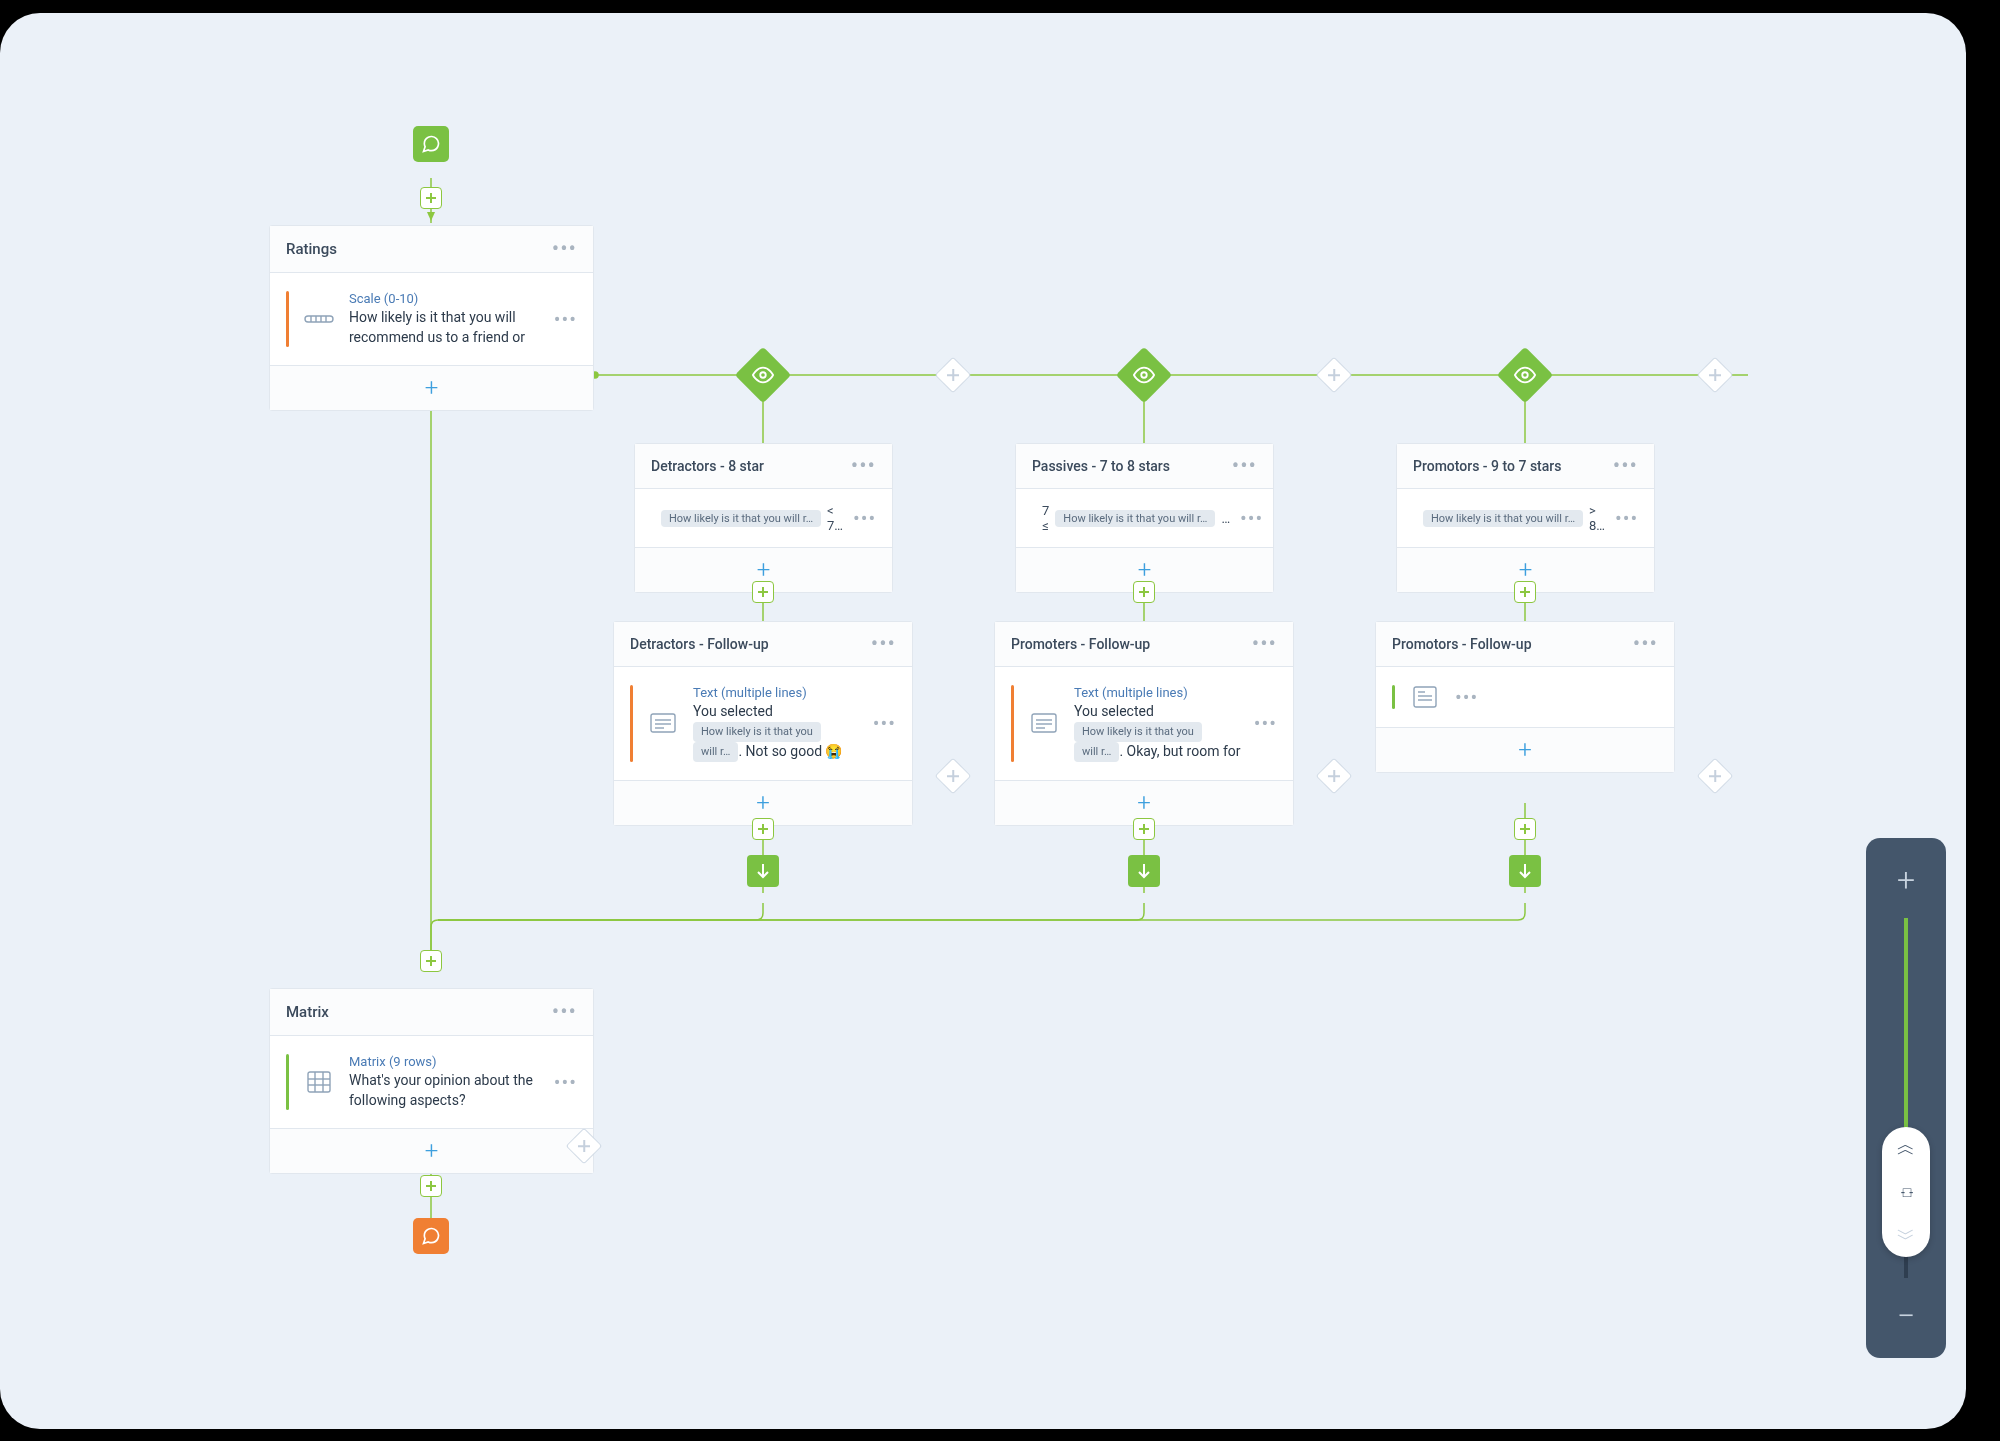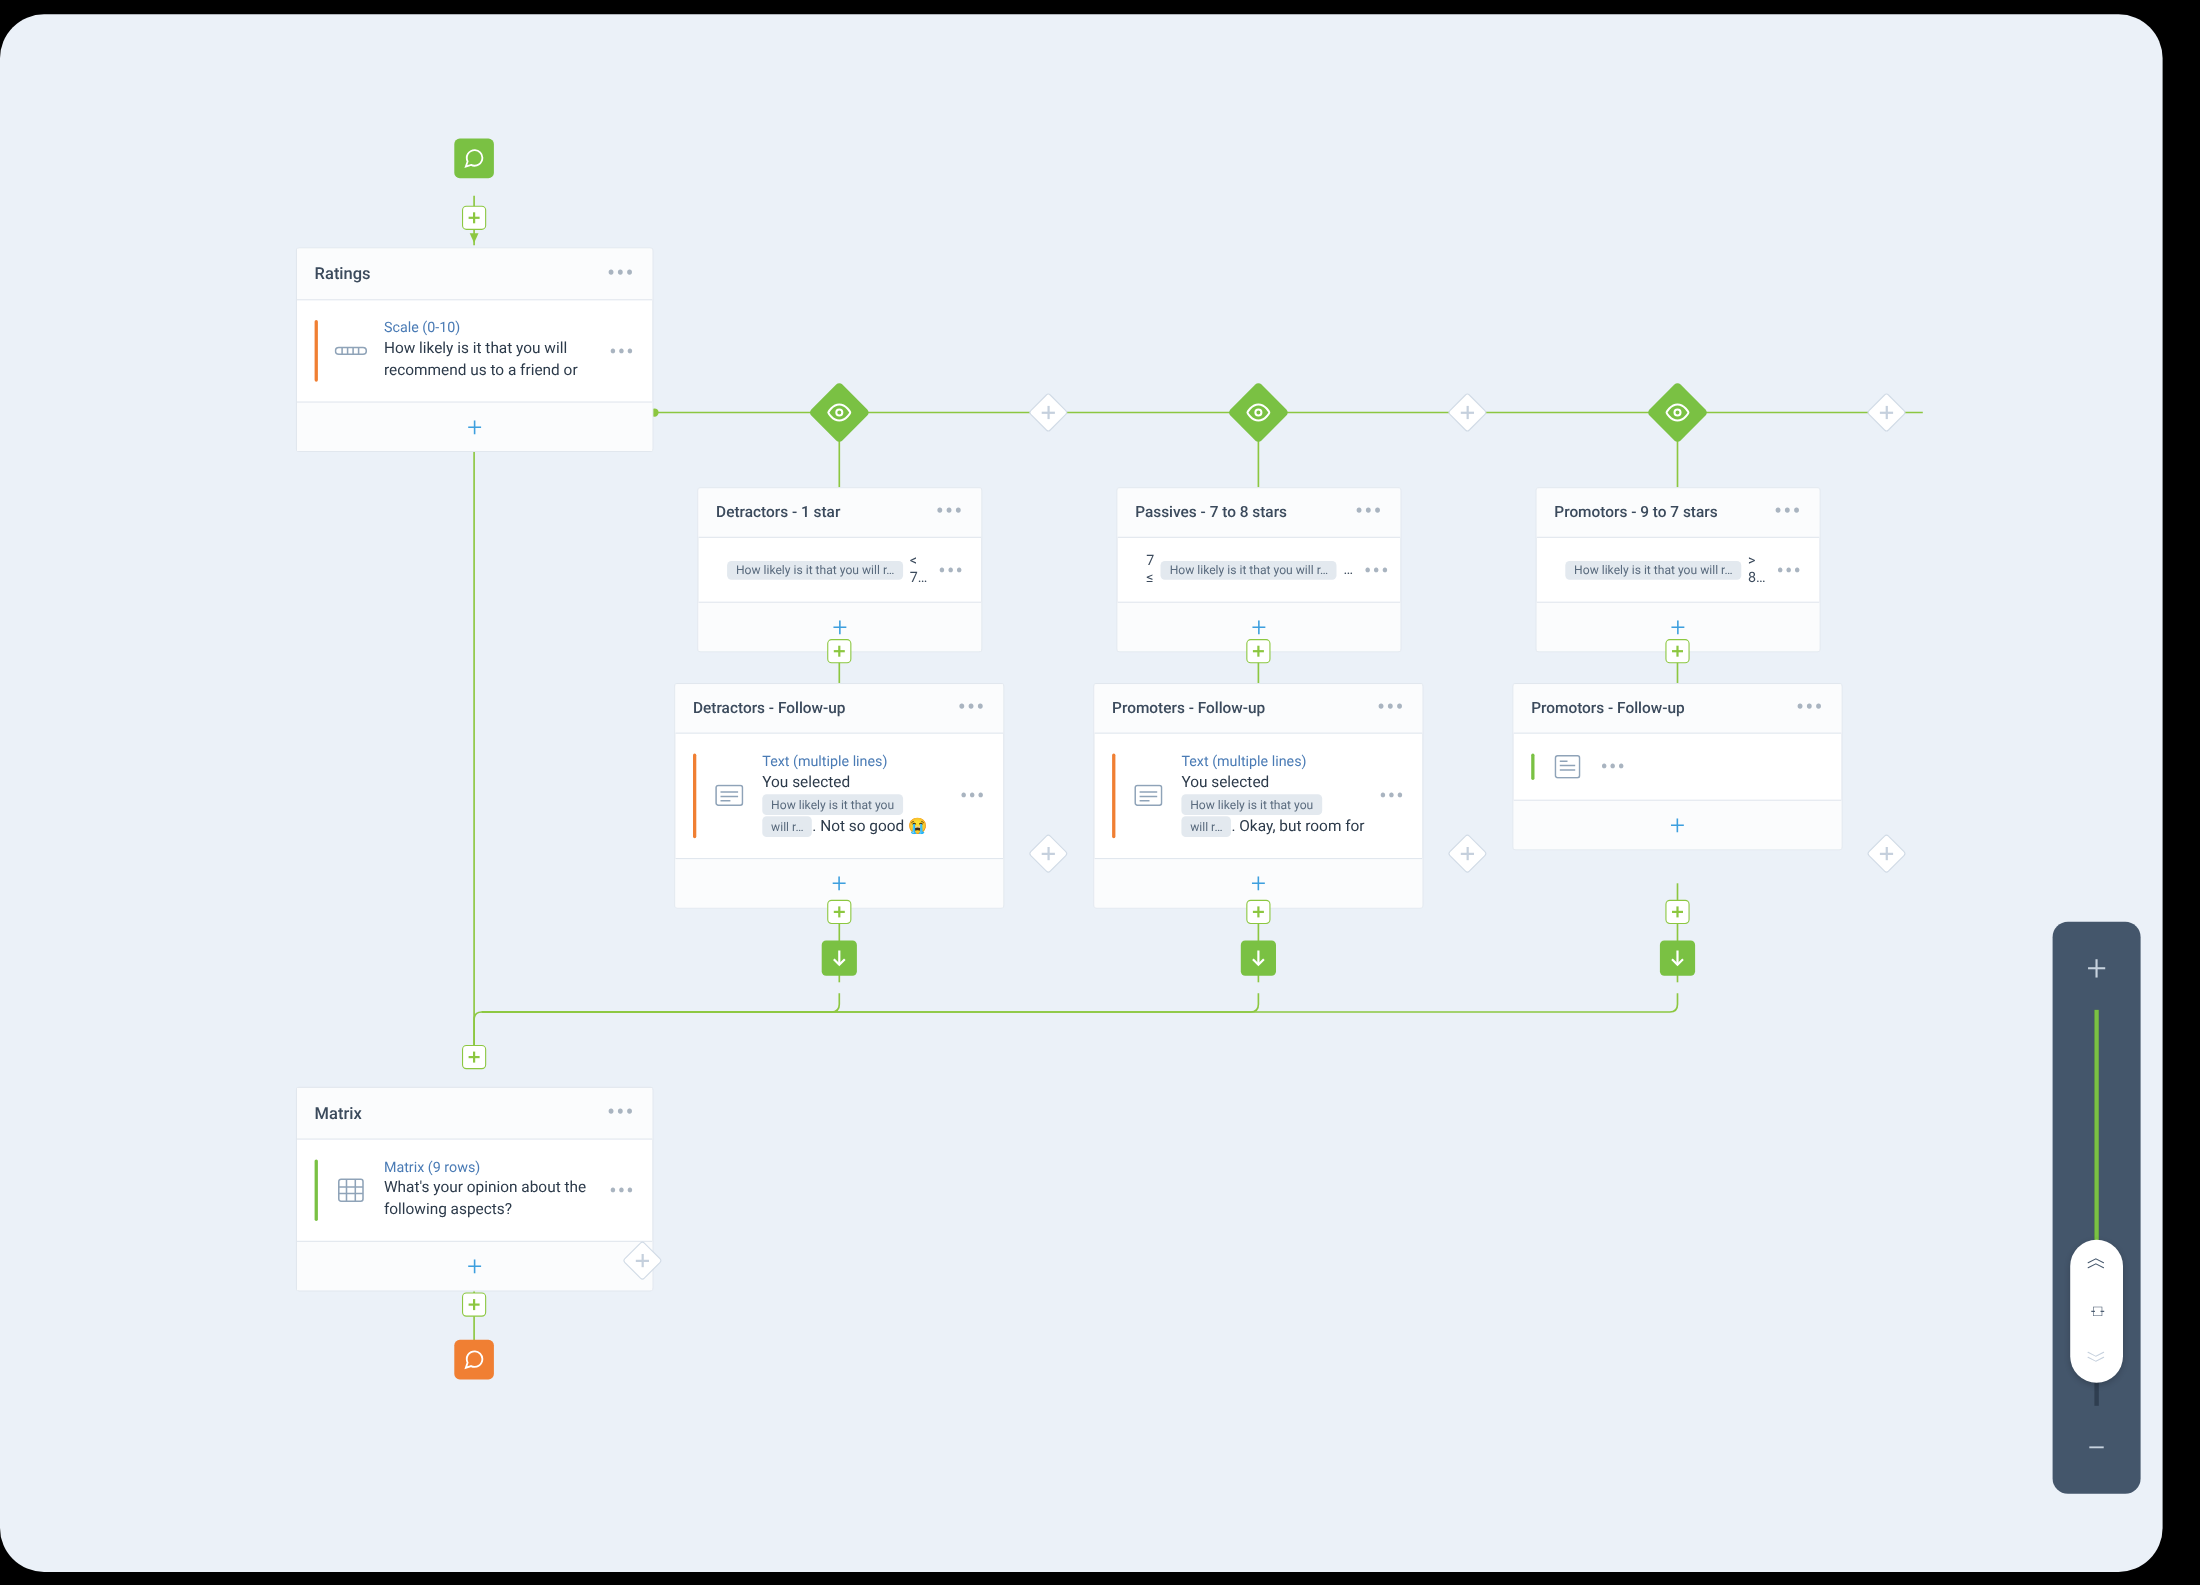--- a/index.html
+++ b/index.html
@@ -310,21 +310,21 @@
         </svg>
       </div>
     </div>
 
   <div class="branch-marker" style="left:940px; top:349px"></div>
   <div class="branch-marker" style="left:1321px; top:349px"></div>
   <div class="branch-marker" style="left:1702px; top:349px"></div>
 
   <div class="node" style="left:634px; top:430px; width:259px">
     <div class="node-header">
-      <span class="node-title" style="font-size:14px">Detractors - 1 star</span>
+      <span class="node-title" style="font-size:14px">Detractors - 8 star</span>
       <span class="node-menu">•••</span>
     </div>
     <div class="cond-row">
       <svg width="22" height="10" viewBox="0 0 30 14" fill="none" stroke="#8FA3B8" stroke-width="1.4">
           <rect x="1" y="4" width="28" height="6" rx="3"></rect>
           <line x1="7" y1="4" x2="7" y2="10"></line>
           <line x1="12" y1="4" x2="12" y2="10"></line>
           <line x1="17" y1="4" x2="17" y2="10"></line>
         </svg>
       <span class="expr">

